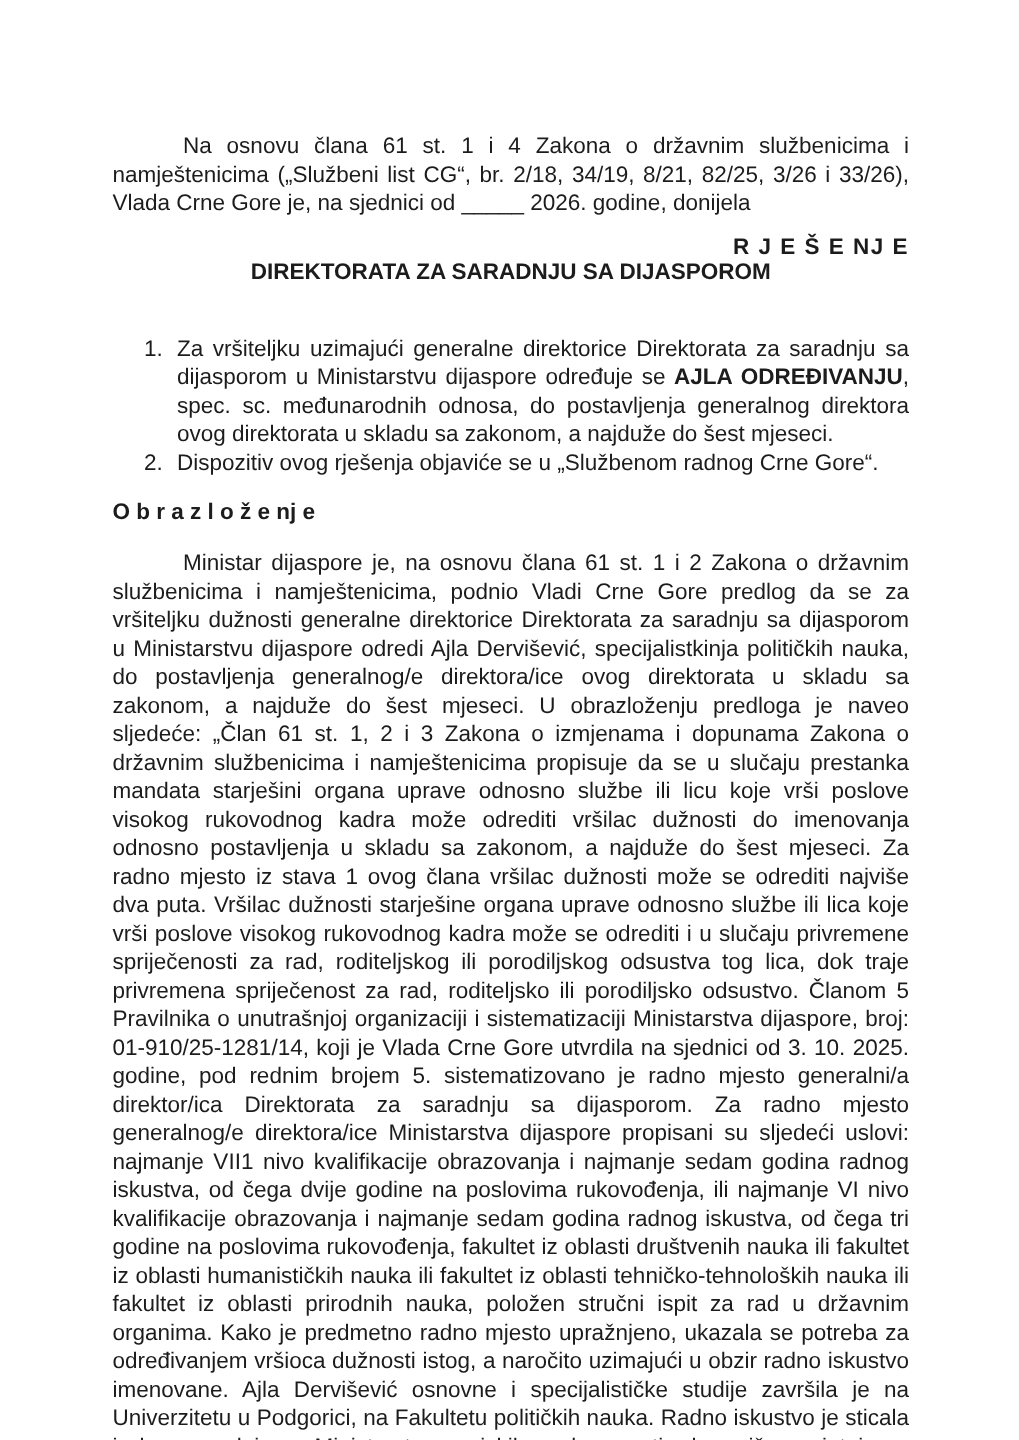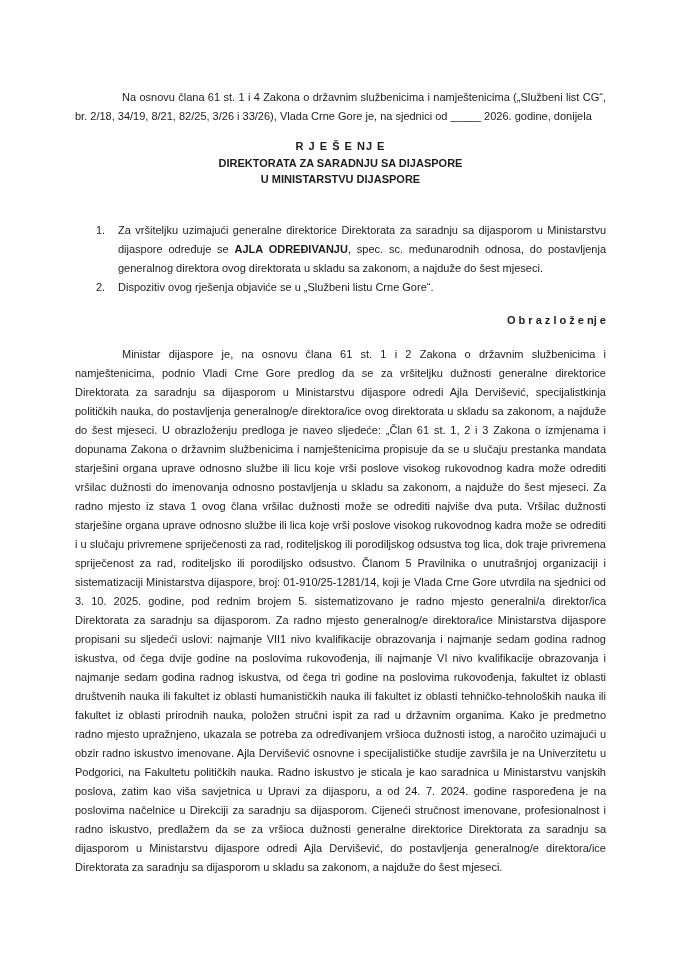--- a/index.html
+++ b/index.html
@@ -4,86 +4,86 @@
 <style>
   * { margin: 0; padding: 0; box-sizing: border-box; }
   html, body { background: #ffffff; }
   .page {
     position: relative;
     width: 679px;
     height: 960px;
     background: #ffffff;
     color: #1c1c1c;
     font-family: "Liberation Sans", sans-serif;
-    font-size: 11px;
+    font-size: 15px;
     line-height: 19px;
     padding: 88px 73px 30px 75px;
     overflow: hidden;
   }
   .intro {
     text-align: justify;
     text-indent: 47px;
   }
   .title-block {
     margin-top: 12px;
     text-align: center;
     font-weight: 700;
     line-height: 16.5px;
   }
   .title-line-1 {
     letter-spacing: 1px;
+    text-align: right;
   }
   .decision-list {
     margin-top: 33px;
   }
   .list-item {
     position: relative;
     padding-left: 43px;
     text-align: justify;
   }
   .list-num {
     position: absolute;
     left: 21px;
     top: 0;
   }
   .appointee-name {
     font-weight: 700;
   }
   .explanation-heading {
     margin-top: 14px;
-    text-align: right;
+    text-align: left;
     font-weight: 700;
   }
   .body-par {
     margin-top: 15px;
     text-align: justify;
     text-indent: 47px;
   }
 </style>
 </head>
 <body>
 
 <div class="page">
 
   <p class="intro">Na osnovu člana 61 st. 1 i 4 Zakona o državnim službenicima i namještenicima („Službeni list CG“, br. 2/18, 34/19, 8/21, 82/25, 3/26 i 33/26), Vlada Crne Gore je, na sjednici od _____ 2026. godine, donijela</p>
 
   <div class="title-block">
     <div class="title-line-1">R J E Š E NJ E</div>
-    <div>DIREKTORATA ZA SARADNJU SA DIJASPORE</div>
-    <div>U MINISTARSTVU DIJASPORE</div>
+    <div>DIREKTORATA ZA SARADNJU SA DIJASPOROM</div>
   </div>
 
   <div class="decision-list">
     <div class="list-item">
       <span class="list-num">1.</span>
       <span>Za vršiteljku uzimajući generalne direktorice Direktorata za saradnju sa dijasporom u Ministarstvu dijaspore određuje se </span><span class="appointee-name">AJLA ODREĐIVANJU</span><span>, spec. sc. međunarodnih odnosa, do postavljenja generalnog direktora ovog direktorata u skladu sa zakonom, a najduže do šest mjeseci.</span>
     </div>
     <div class="list-item">
       <span class="list-num">2.</span>
-      <span>Dispozitiv ovog rješenja objaviće se u „Službeni listu Crne Gore“.</span>
+      <span>Dispozitiv ovog rješenja objaviće se u „Službenom radnog Crne Gore“.</span>
     </div>
   </div>
 
   <div class="explanation-heading">O b r a z l o ž e nj e</div>
 
   <p class="body-par">Ministar dijaspore je, na osnovu člana 61 st. 1 i 2 Zakona o državnim službenicima i namještenicima, podnio Vladi Crne Gore predlog da se za vršiteljku dužnosti generalne direktorice Direktorata za saradnju sa dijasporom u Ministarstvu dijaspore odredi Ajla Dervišević, specijalistkinja političkih nauka, do postavljenja generalnog/e direktora/ice ovog direktorata u skladu sa zakonom, a najduže do šest mjeseci. U obrazloženju predloga je naveo sljedeće: „Član 61 st. 1, 2 i 3 Zakona o izmjenama i dopunama Zakona o državnim službenicima i namještenicima propisuje da se u slučaju prestanka mandata starješini organa uprave odnosno službe ili licu koje vrši poslove visokog rukovodnog kadra može odrediti vršilac dužnosti do imenovanja odnosno postavljenja u skladu sa zakonom, a najduže do šest mjeseci. Za radno mjesto iz stava 1 ovog člana vršilac dužnosti može se odrediti najviše dva puta. Vršilac dužnosti starješine organa uprave odnosno službe ili lica koje vrši poslove visokog rukovodnog kadra može se odrediti i u slučaju privremene spriječenosti za rad, roditeljskog ili porodiljskog odsustva tog lica, dok traje privremena spriječenost za rad, roditeljsko ili porodiljsko odsustvo. Članom 5 Pravilnika o unutrašnjoj organizaciji i sistematizaciji Ministarstva dijaspore, broj: 01-910/25-1281/14, koji je Vlada Crne Gore utvrdila na sjednici od 3. 10. 2025. godine, pod rednim brojem 5. sistematizovano je radno mjesto generalni/a direktor/ica Direktorata za saradnju sa dijasporom. Za radno mjesto generalnog/e direktora/ice Ministarstva dijaspore propisani su sljedeći uslovi: najmanje VII1 nivo kvalifikacije obrazovanja i najmanje sedam godina radnog iskustva, od čega dvije godine na poslovima rukovođenja, ili najmanje VI nivo kvalifikacije obrazovanja i najmanje sedam godina radnog iskustva, od čega tri godine na poslovima rukovođenja, fakultet iz oblasti društvenih nauka ili fakultet iz oblasti humanističkih nauka ili fakultet iz oblasti tehničko-tehnoloških nauka ili fakultet iz oblasti prirodnih nauka, položen stručni ispit za rad u državnim organima. Kako je predmetno radno mjesto upražnjeno, ukazala se potreba za određivanjem vršioca dužnosti istog, a naročito uzimajući u obzir radno iskustvo imenovane. Ajla Dervišević osnovne i specijalističke studije završila je na Univerzitetu u Podgorici, na Fakultetu političkih nauka. Radno iskustvo je sticala je kao saradnica u Ministarstvu vanjskih poslova, zatim kao viša savjetnica u Upravi za dijasporu, a od 24. 7. 2024. godine raspoređena je na poslovima načelnice u Direkciji za saradnju sa dijasporom. Cijeneći stručnost imenovane, profesionalnost i radno iskustvo, predlažem da se za vršioca dužnosti generalne direktorice Direktorata za saradnju sa dijasporom u Ministarstvu dijaspore odredi Ajla Dervišević, do postavljenja generalnog/e direktora/ice Direktorata za saradnju sa dijasporom u skladu sa zakonom, a najduže do šest mjeseci.</p>
 
 </div>
 
 </body></html>

